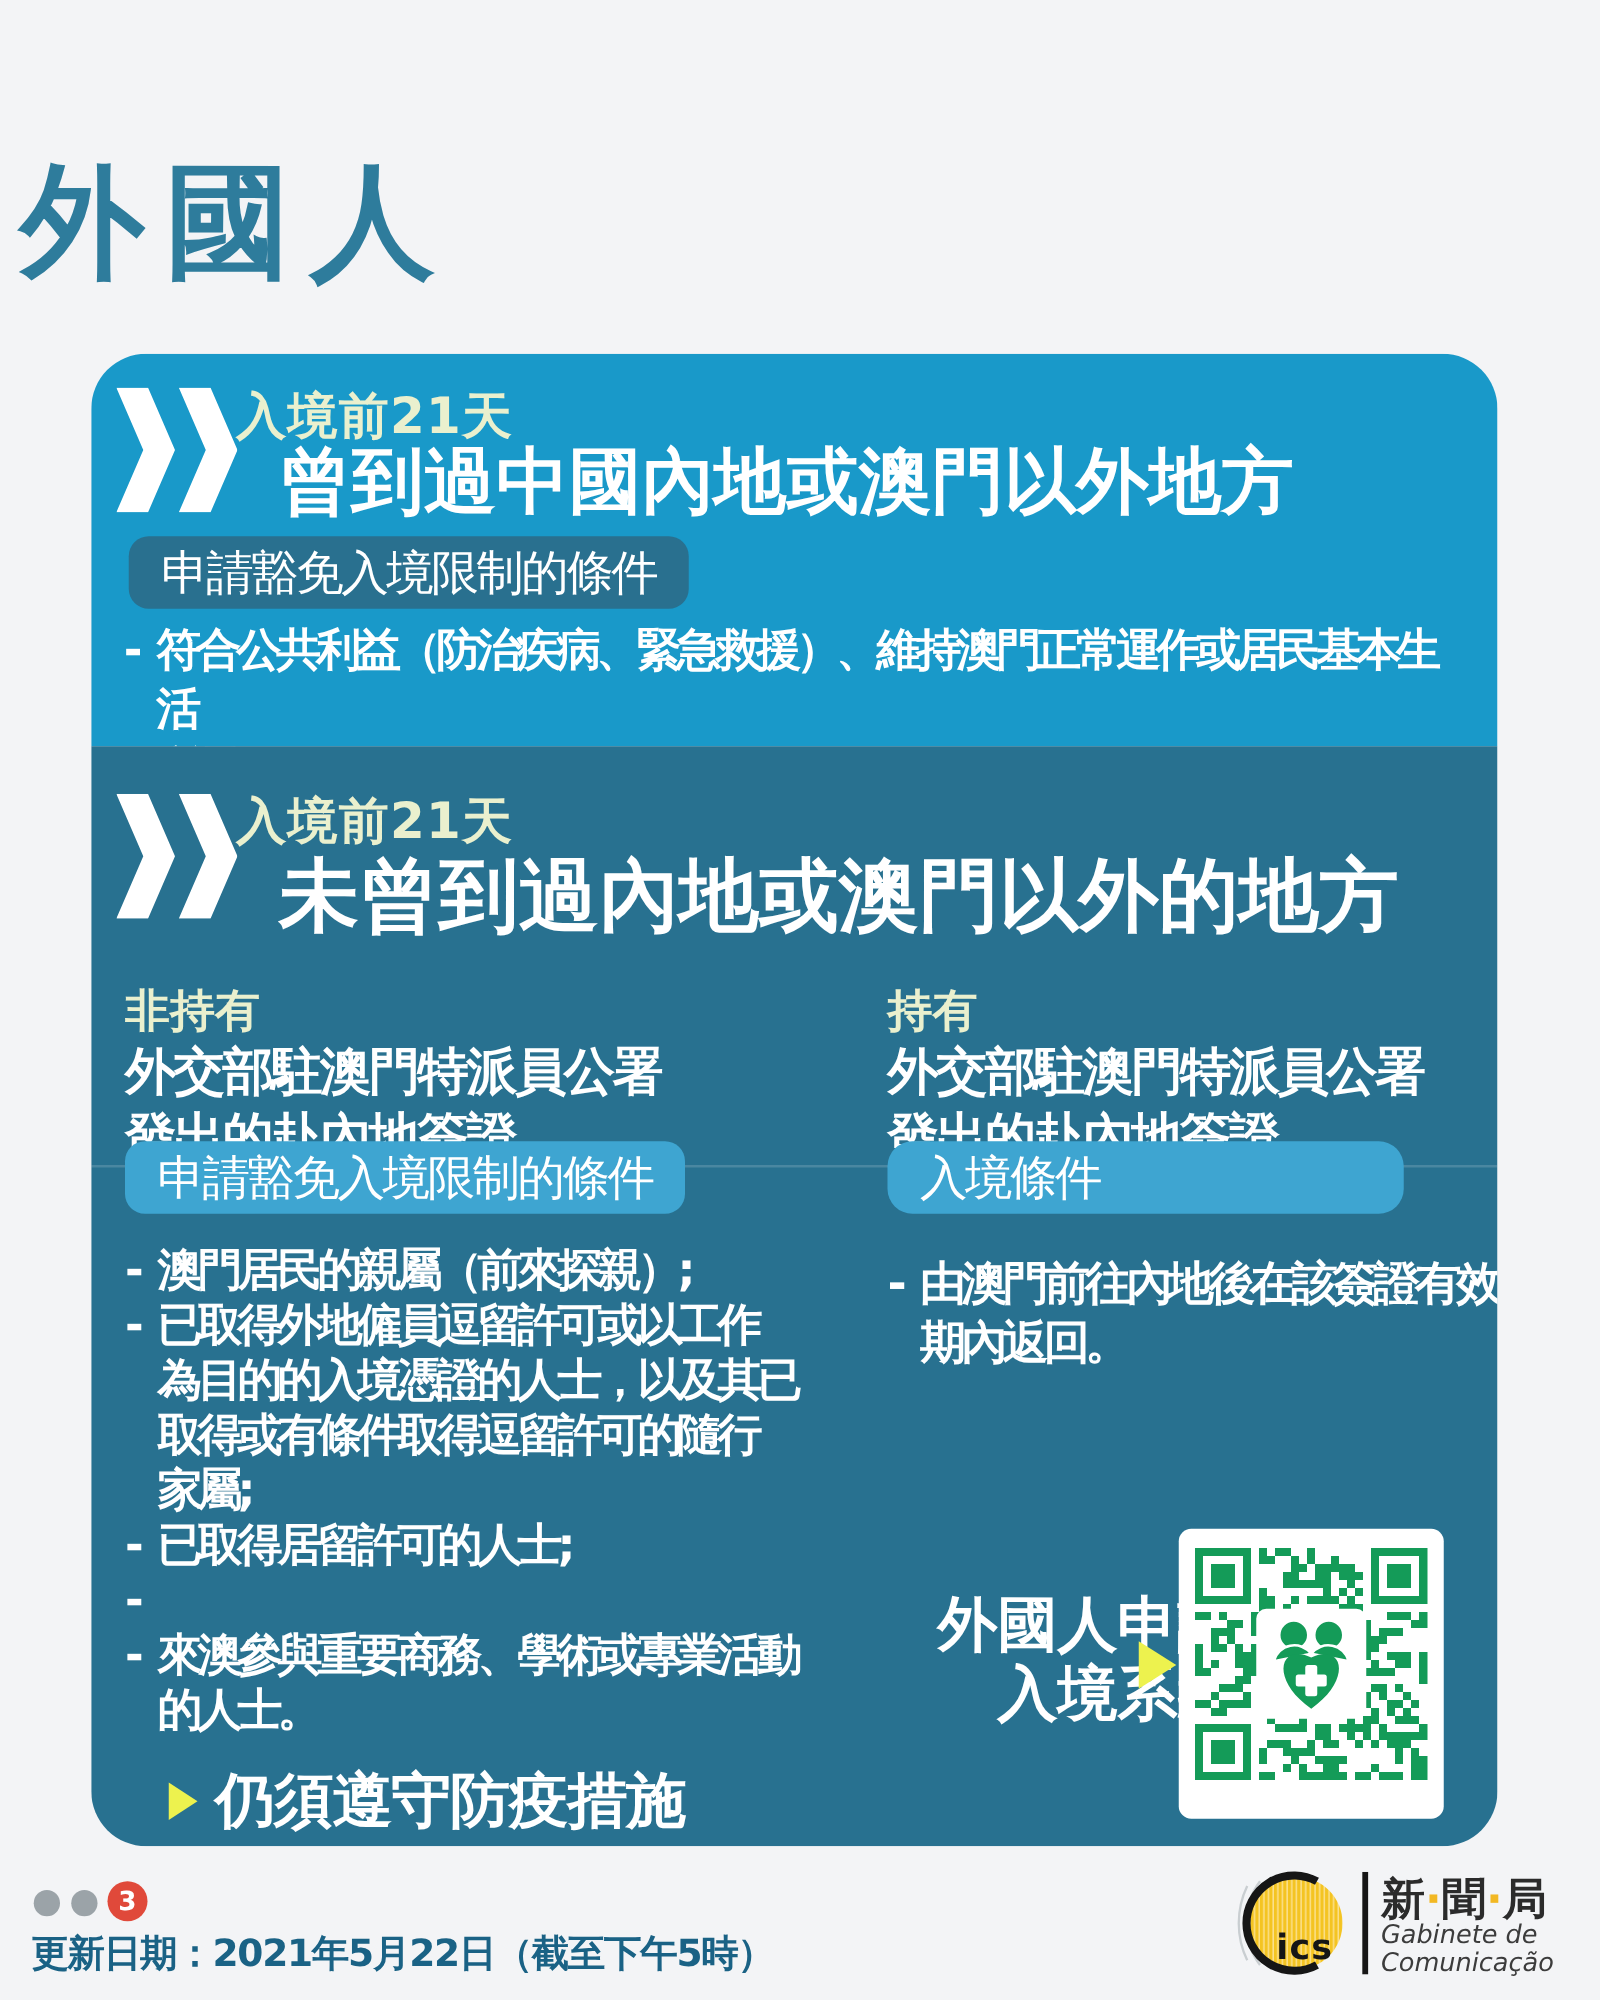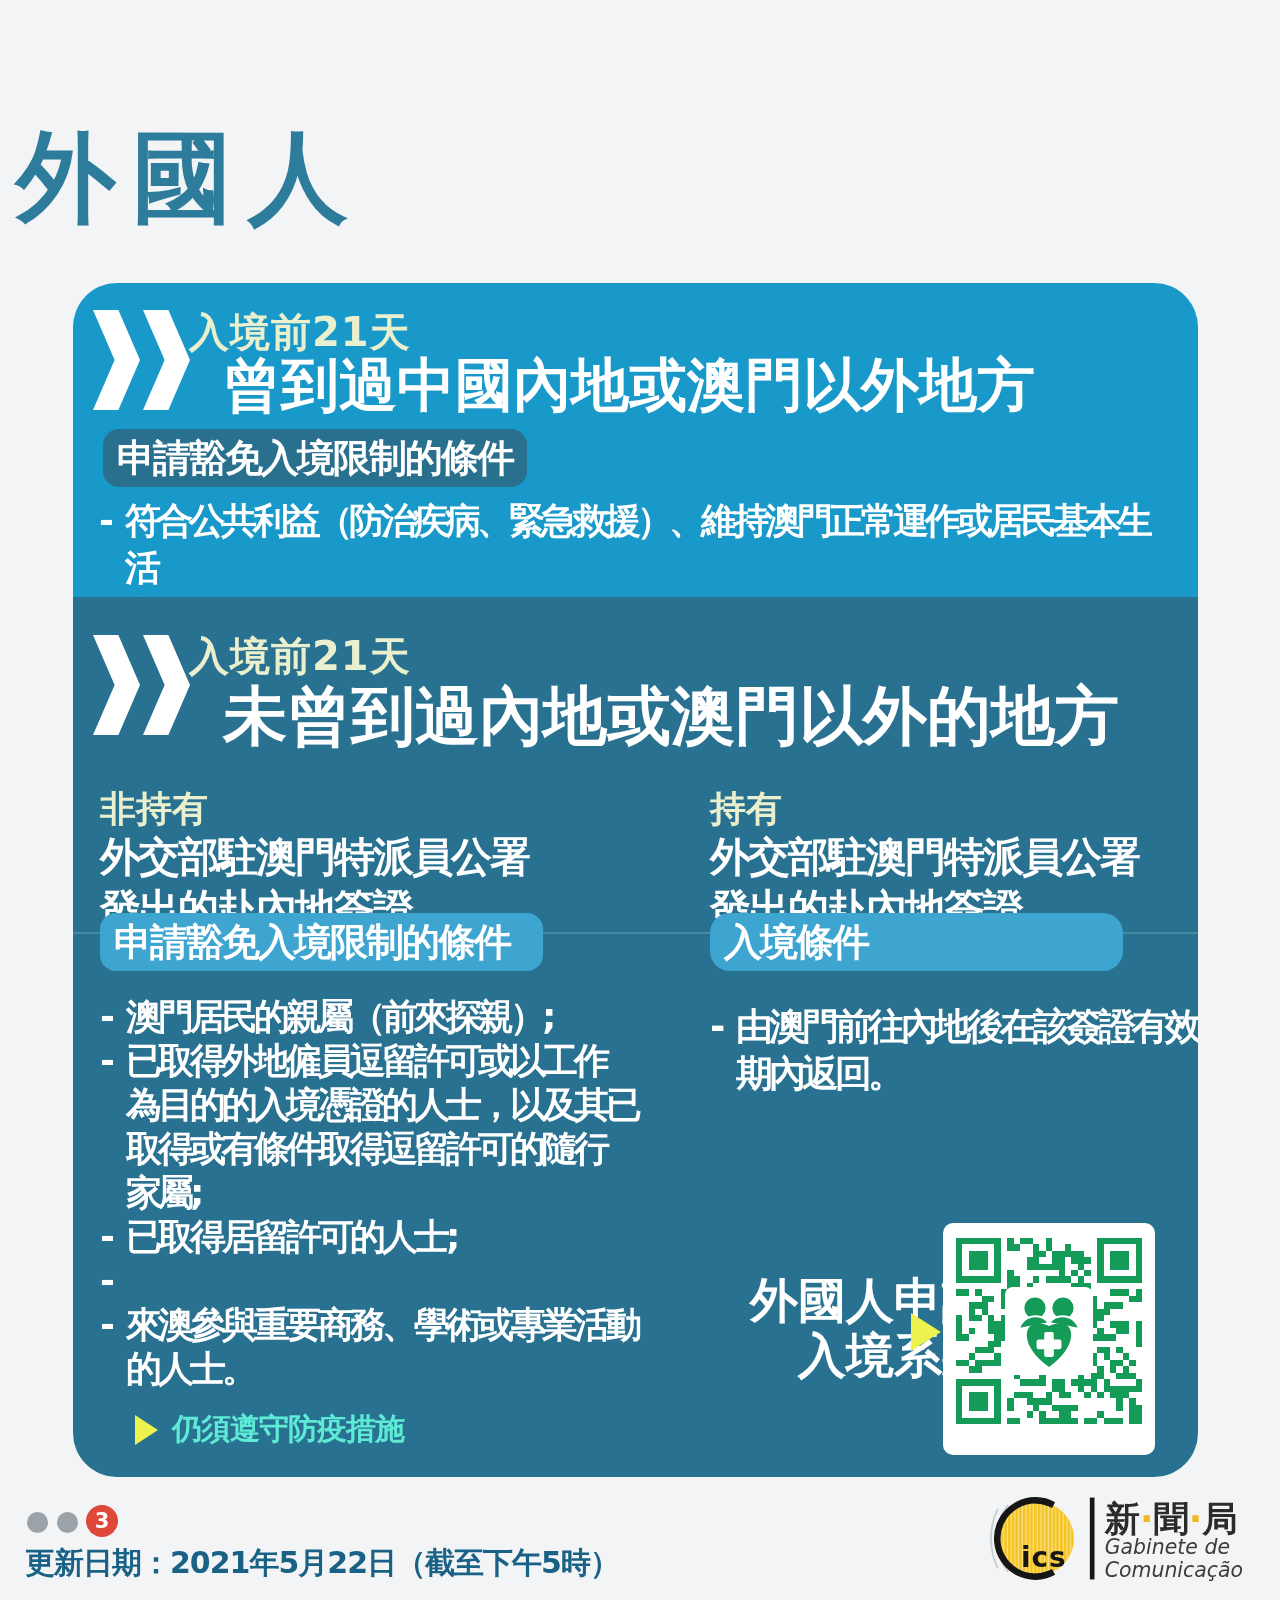--- a/index.html
+++ b/index.html
@@ -25,22 +25,22 @@
   .sec1 .chevron{left:20px;top:27px;}
   .sec2 .chevron{left:20px;top:38px;}
 
   .pre-label{position:absolute;left:116px;font-size:40px;font-weight:bold;color:#EAF0CE;letter-spacing:1px;}
   .sec1 .pre-label{top:22px;}
   .sec2 .pre-label{top:32px;}
   .heading{position:absolute;left:116px;color:#fff;font-weight:bold;white-space:nowrap;margin-left:34px;}
   .sec1 .heading{top:64px;font-size:58px;}
   .sec2 .heading{top:76px;font-size:64px;}
 
-  .badge{display:inline-block;height:58px;line-height:58px;padding:0 14px;border-radius:16px;
-         color:#fff;font-size:38px;font-weight:bold;letter-spacing:-2px;white-space:nowrap;box-sizing:border-box;}
+  .badge{display:inline-block;height:58px;line-height:58px;padding:0 26px;border-radius:16px;
+         color:#fff;font-size:38px;font-weight:normal;letter-spacing:-2px;white-space:nowrap;box-sizing:border-box;}
   .badge-dark{position:absolute;left:30px;top:146px;background:#29708F;}
   .badge-lt{background:#3EA5D1;position:absolute;top:316px;}
   .badge-left{left:27px;min-width:443px;}
   .badge-right{left:637px;min-width:413px;border-radius:20px;}
 
   .hairline{position:absolute;left:0;right:0;top:335px;height:2px;background:rgba(255,255,255,0.16);}
 
   .item-row{display:flex;align-items:flex-start;color:#fff;font-weight:bold;}
   .dash{flex:0 0 26px;width:26px;}
   .item-text{white-space:pre-line;letter-spacing:-4px;}
@@ -56,21 +56,21 @@
   .s-left{left:27px;top:234px;}
   .s-right{left:637px;top:234px;}
 
   .list{position:absolute;font-size:36px;line-height:44px;}
   .list-left{left:27px;top:398px;width:620px;}
   .list-right{left:637px;top:406px;width:490px;font-size:37px;line-height:47px;}
 
   .note{position:absolute;left:62px;top:812px;display:flex;align-items:center;}
   .tri{width:0;height:0;border-top:15px solid transparent;border-bottom:15px solid transparent;
        border-left:23px solid #EDF24E;}
-  .note-text{margin-left:14px;color:#5eead4;font-size:30px;font-weight:bold;letter-spacing:-1px;}
+  .note-text{margin-left:14px;color:#ffffff;font-size:48px;font-weight:bold;letter-spacing:-1px;}
 
   .qr-label{position:absolute;left:625px;top:676px;width:292px;text-align:right;color:#fff;
             font-size:48px;line-height:55px;font-weight:bold;white-space:pre-line;}
   .qr-arrow{position:absolute;left:838px;top:716px;width:0;height:0;
             border-top:19px solid transparent;border-bottom:19px solid transparent;
             border-left:30px solid #EDF24E;}
   .qr-box{position:absolute;left:870px;top:626px;width:212px;height:232px;background:#fff;border-radius:10px;}
   .qr-svg{position:absolute;left:13px;top:15px;width:186px;height:186px;}
   .qr-center{position:absolute;left:62px;top:64px;width:88px;height:88px;background:#fff;border-radius:8px;}
 

